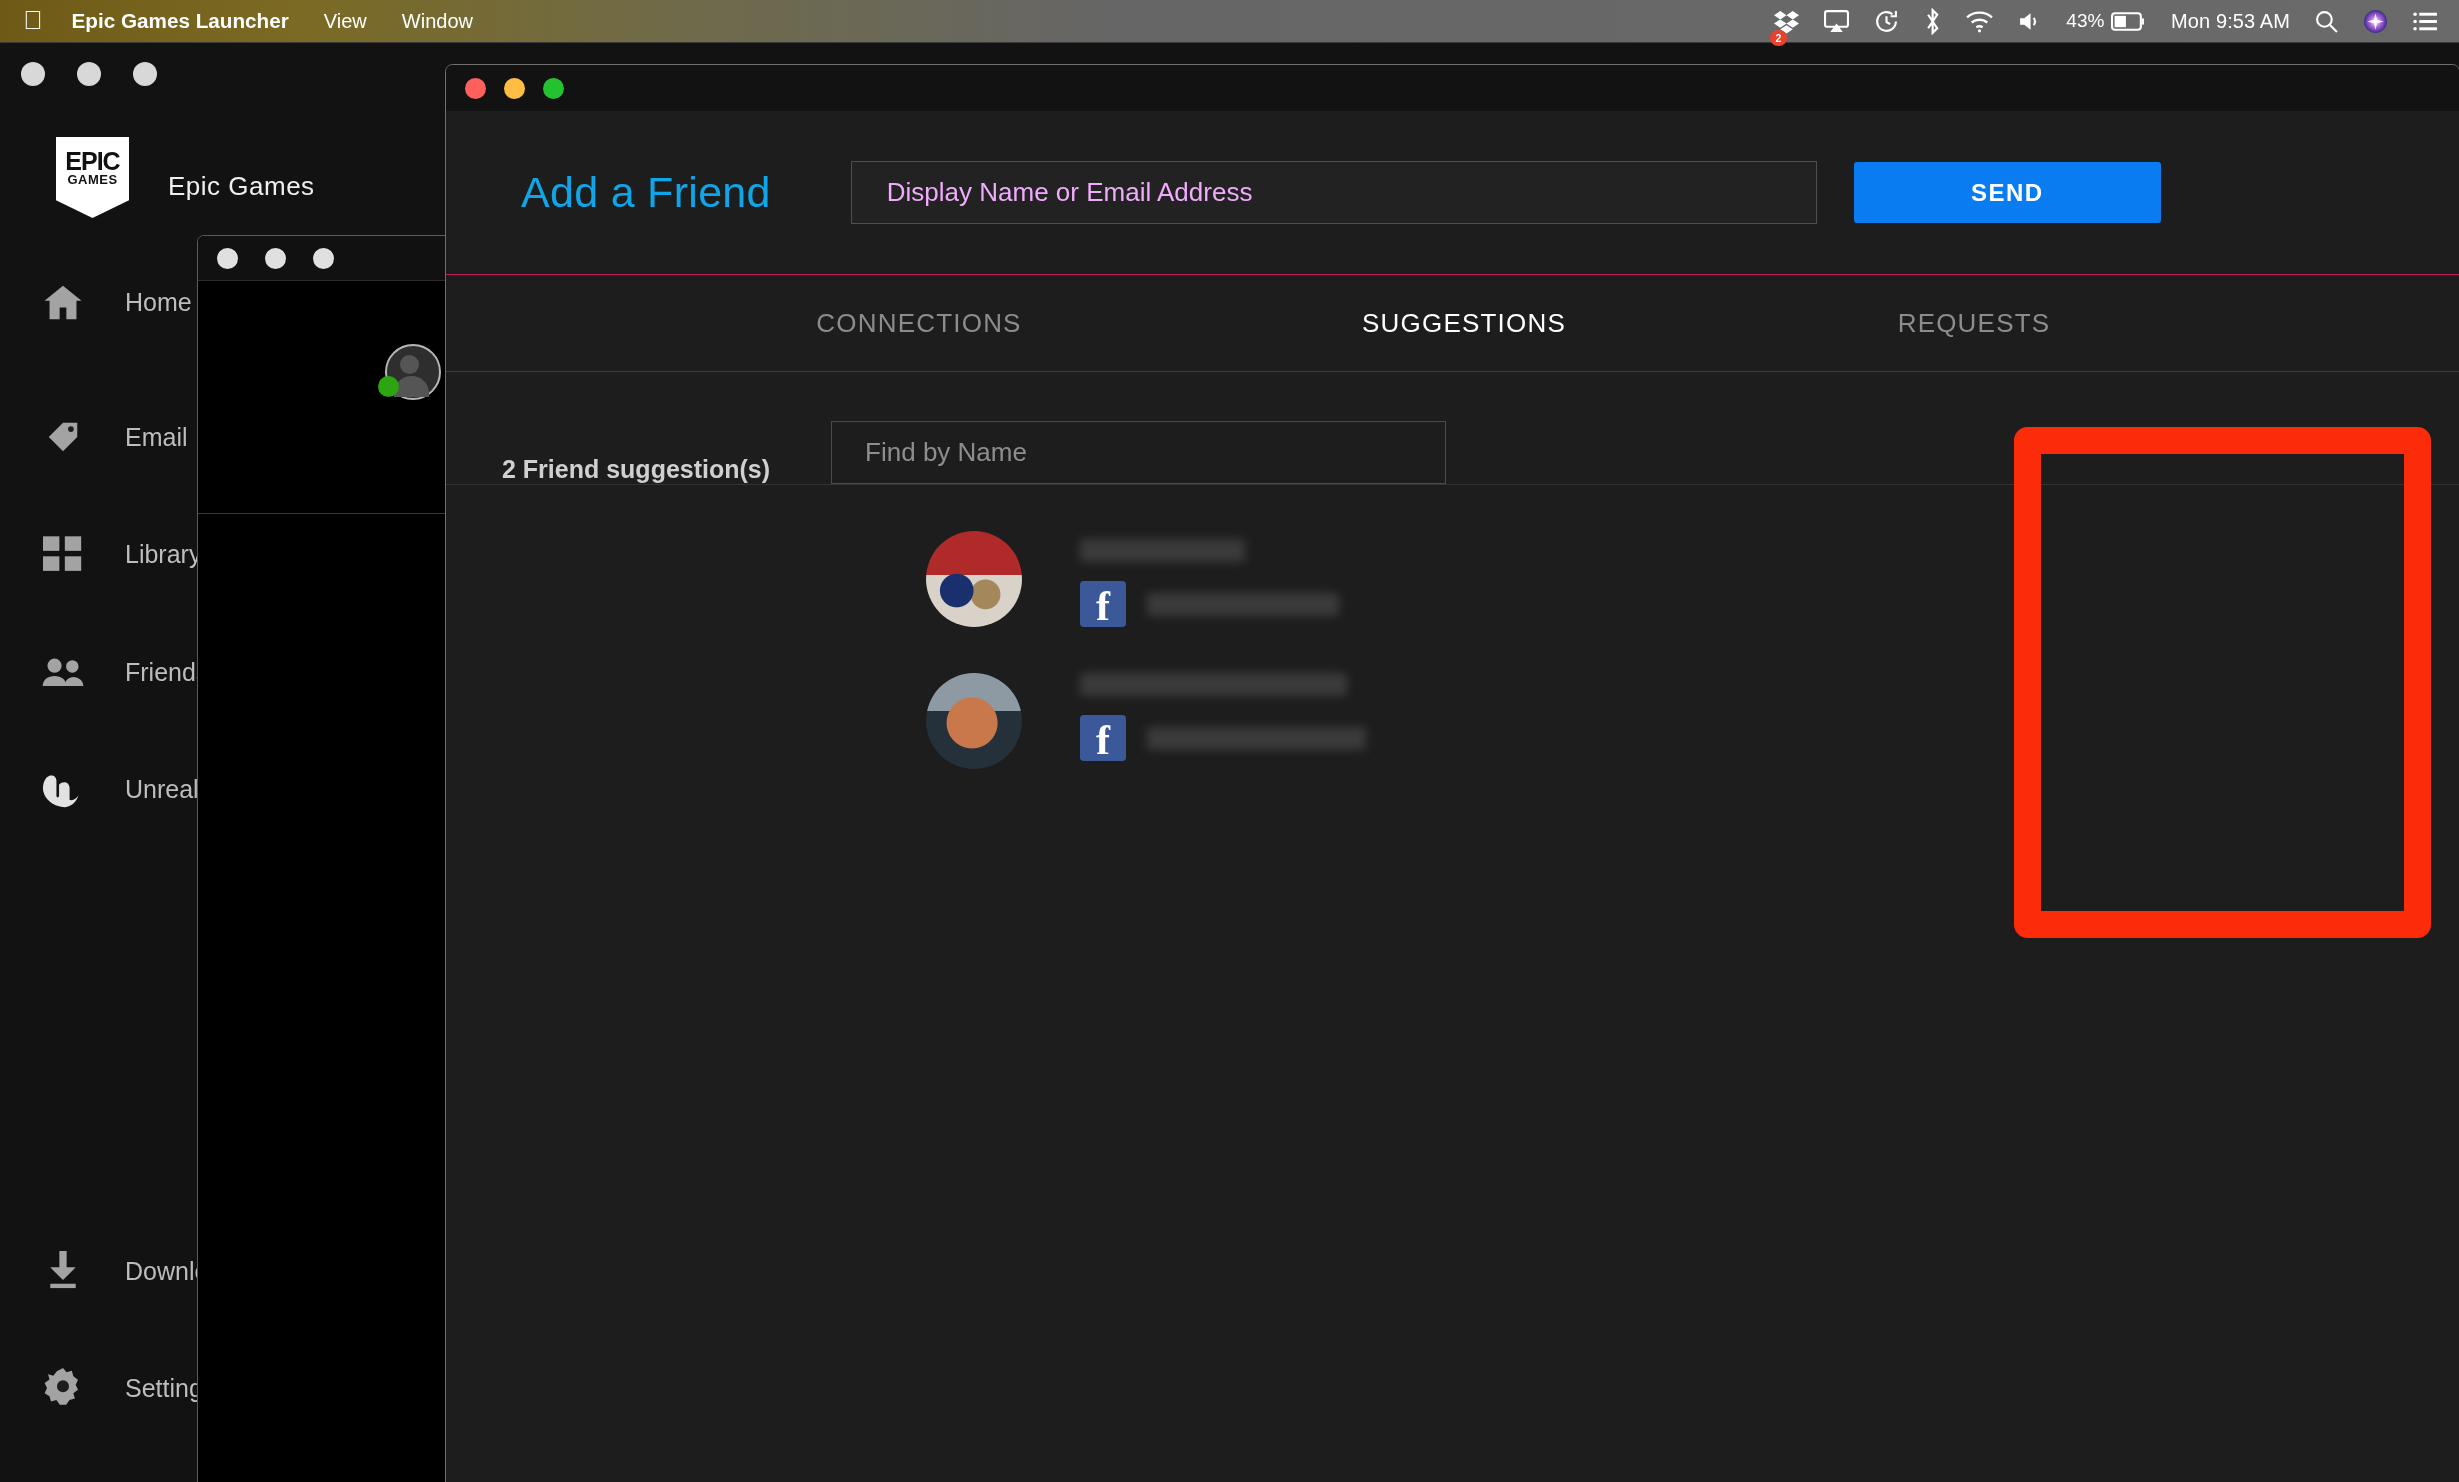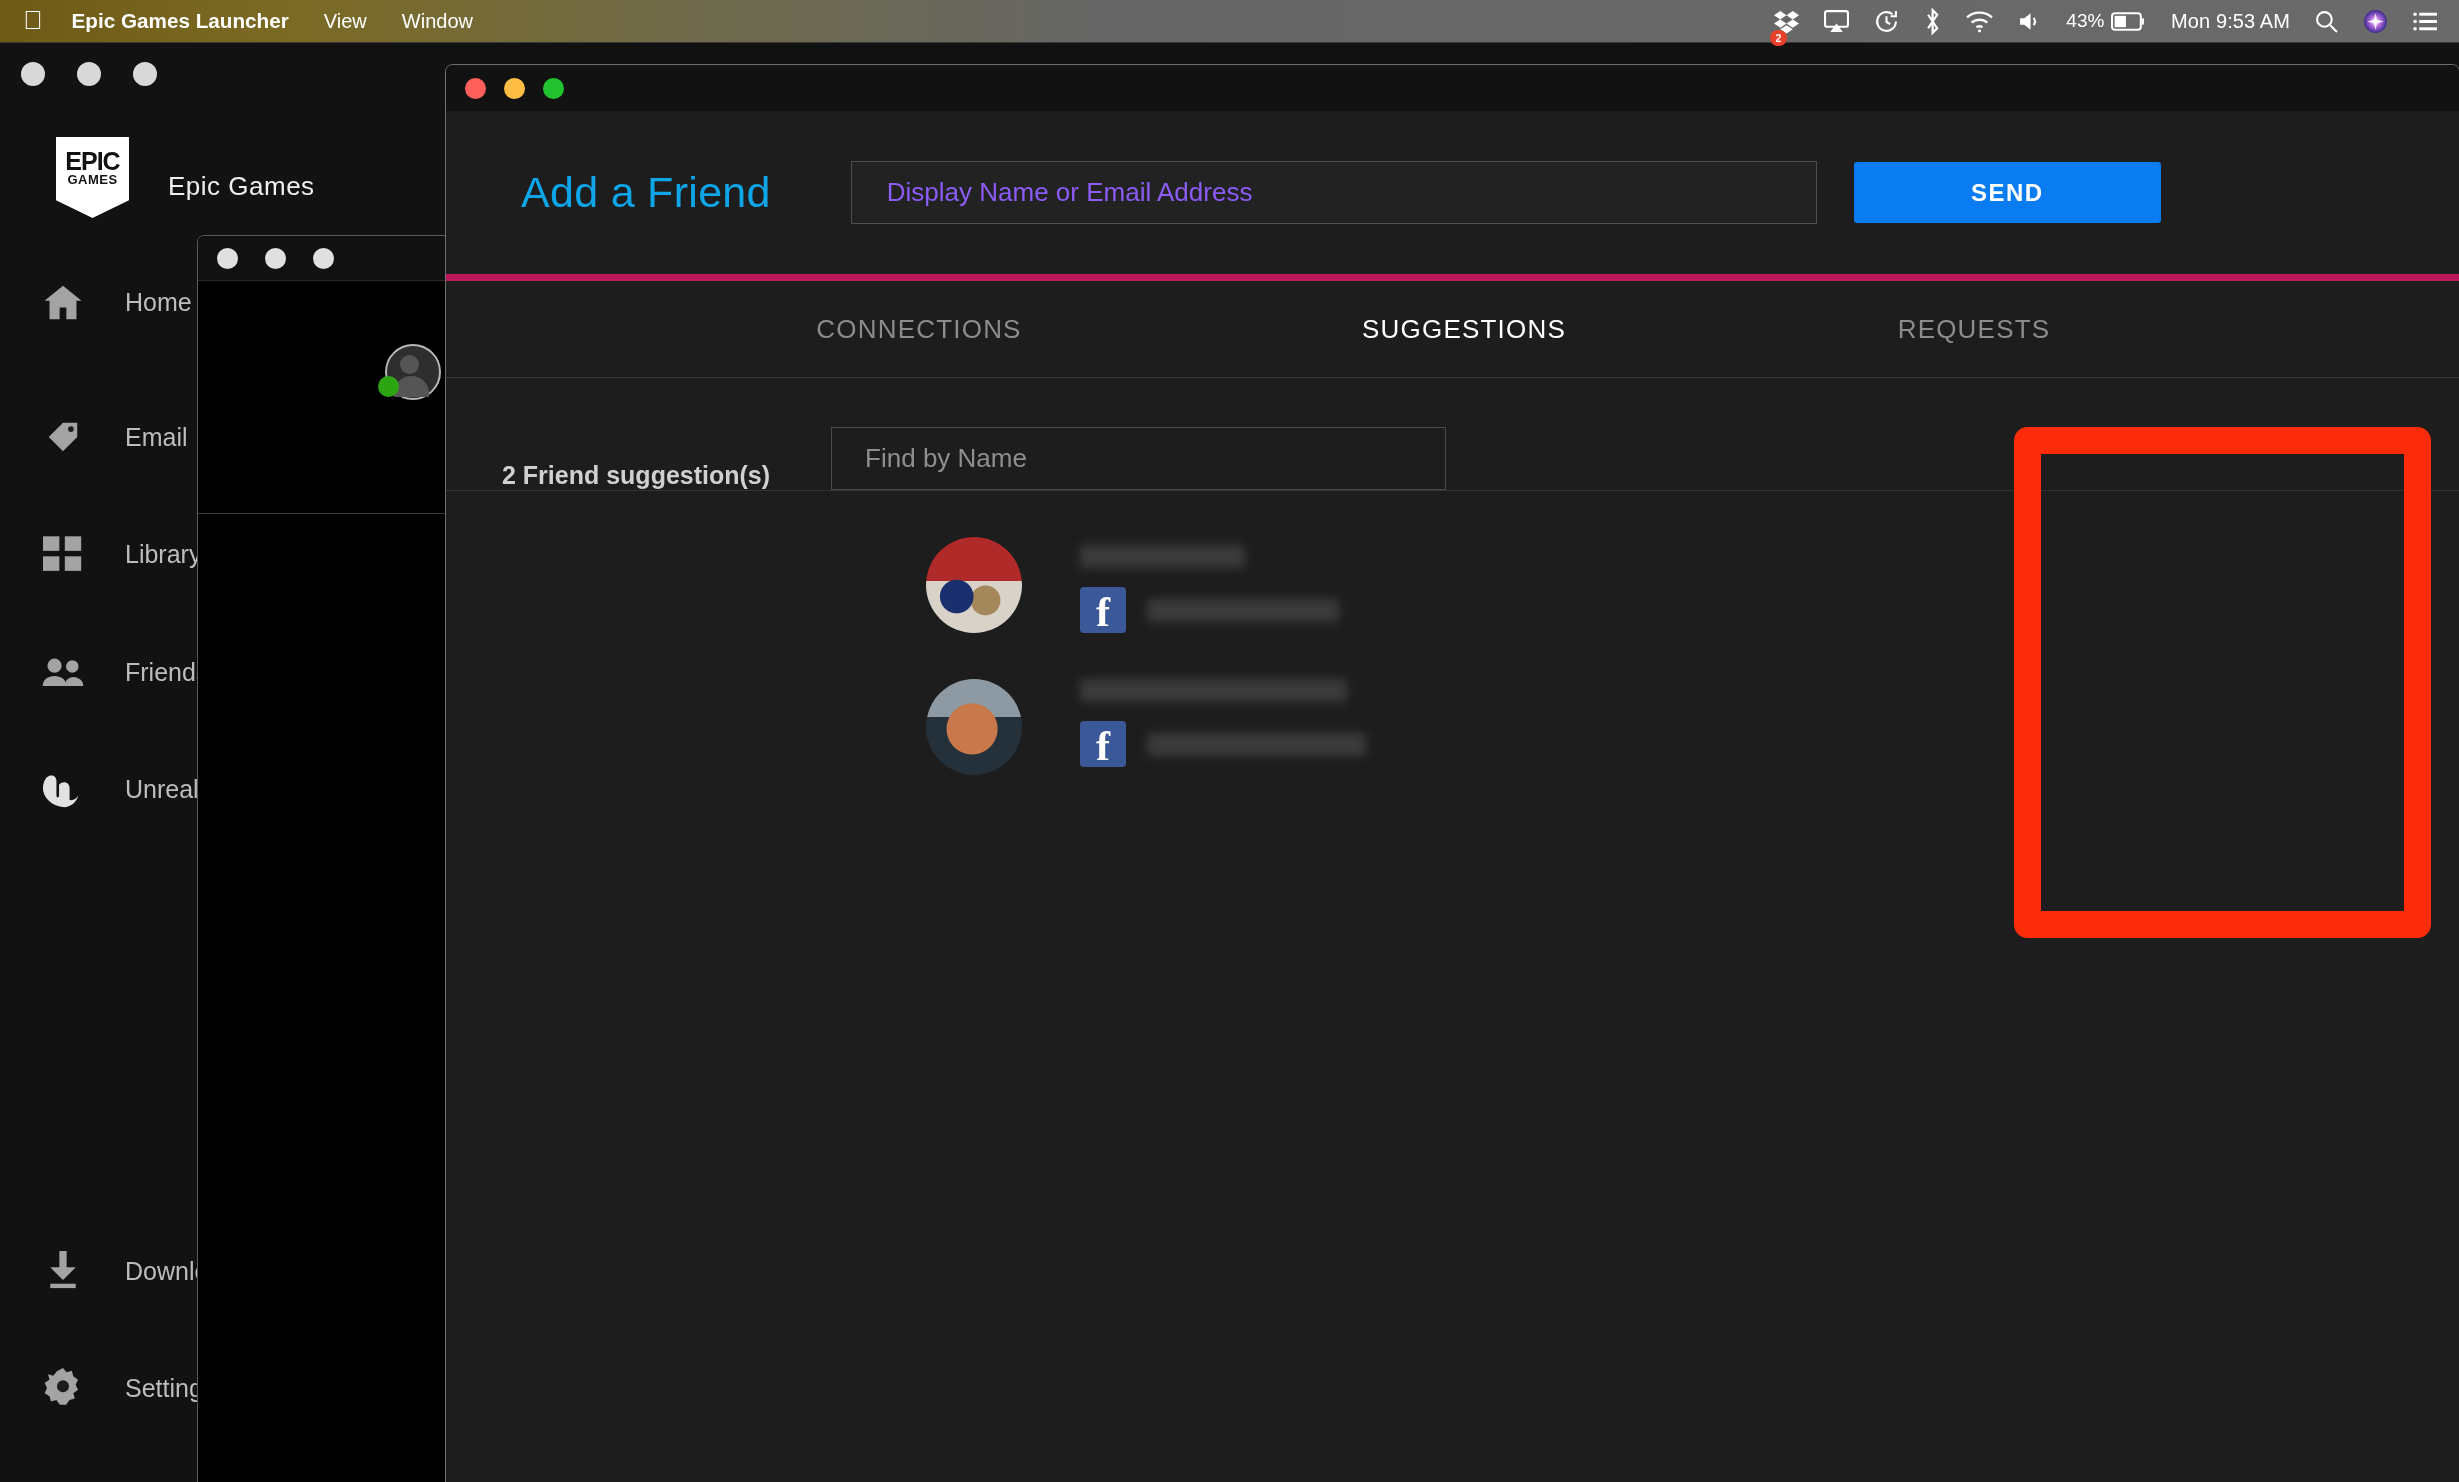--- a/index.html
+++ b/index.html
@@ -69,29 +69,29 @@
     position:absolute;left:445px;top:21px;width:2013px;height:1419px;
     background:#1d1d1d;border:1px solid #6f6f6f;border-radius:7.7px 7.7px 0 0;overflow:hidden;z-index:20;
   }
   .modal-bar{height:46px;background:#121212;display:flex;align-items:center;padding-left:19px;gap:18px;}
   .m-dot{width:21px;height:21px;border-radius:50%;}
   .m-red{background:#ff605c;}.m-yel{background:#ffbd44;}.m-grn{background:#22c32e;}
   .modal-head{height:163px;display:flex;align-items:center;padding:0 64px 0 75px;box-sizing:border-box;}
   .modal-title{color:#0ea5e9;font-size:43px;font-weight:300;letter-spacing:0.3px;white-space:nowrap;}
   .af-input{
     margin-left:80px;width:966px;height:63px;background:#222;border:1px solid #4f4f4f;
-    color:#8b5cf6;font-size:26px;display:flex;align-items:center;padding-left:35px;box-sizing:border-box;
+    color:#f0abfc;font-size:26px;display:flex;align-items:center;padding-left:35px;box-sizing:border-box;
     font-family:inherit;
   }
   .send-btn{
     margin-left:37px;width:307px;height:61px;background:#0a7cf2;border:none;border-radius:2.9px;
     color:#fff;font-size:24px;font-weight:bold;letter-spacing:1.5px;display:flex;align-items:center;justify-content:center;
     font-family:inherit;cursor:pointer;
   }
-  .tabs{height:96px;display:flex;align-items:center;border-top:7px solid #be185d;border-bottom:1px solid #3b3b3b;position:relative;}
+  .tabs{height:96px;display:flex;align-items:center;border-top:1px solid #be185d;border-bottom:1px solid #3b3b3b;position:relative;}
   .tab{position:absolute;font-size:26px;letter-spacing:1.2px;white-space:nowrap;}
   .tab.dim{color:#8c8c8c;}
   .tab.active{color:#fff;}
   .filterbar{height:113px;display:flex;align-items:flex-end;padding-left:56px;border-bottom:1px solid #333;box-sizing:border-box;}
   .fcount{color:#d0d0d0;font-size:25px;font-weight:bold;white-space:nowrap;}
   .fsearch{
     margin-left:61px;width:615px;height:63px;background:#1d1d1d;border:1px solid #4a4a4a;
     color:#8e8e8e;font-size:26px;display:flex;align-items:center;padding-left:33px;box-sizing:border-box;font-family:inherit;
   }
   .list{position:relative;padding-top:25px;}

